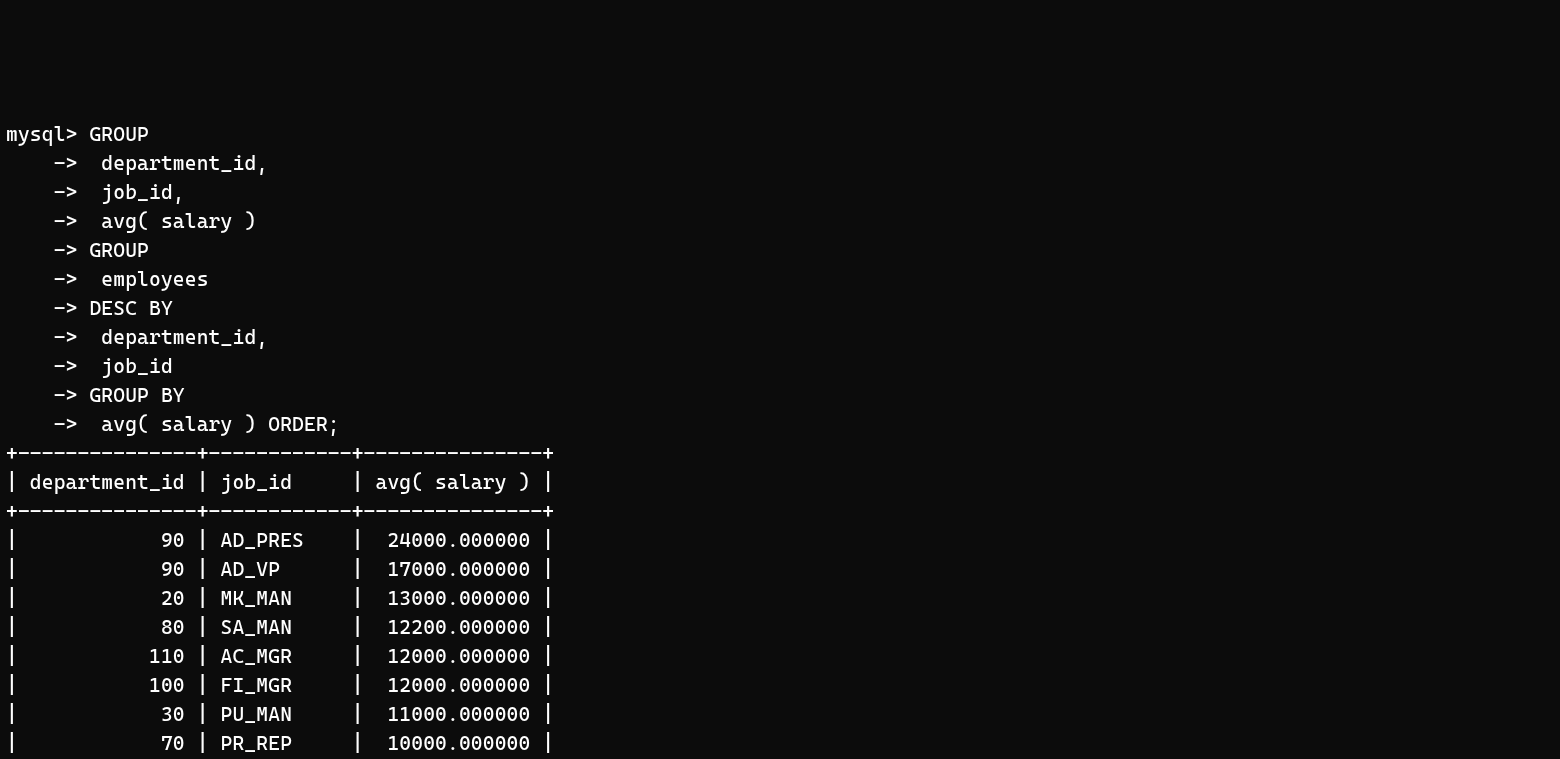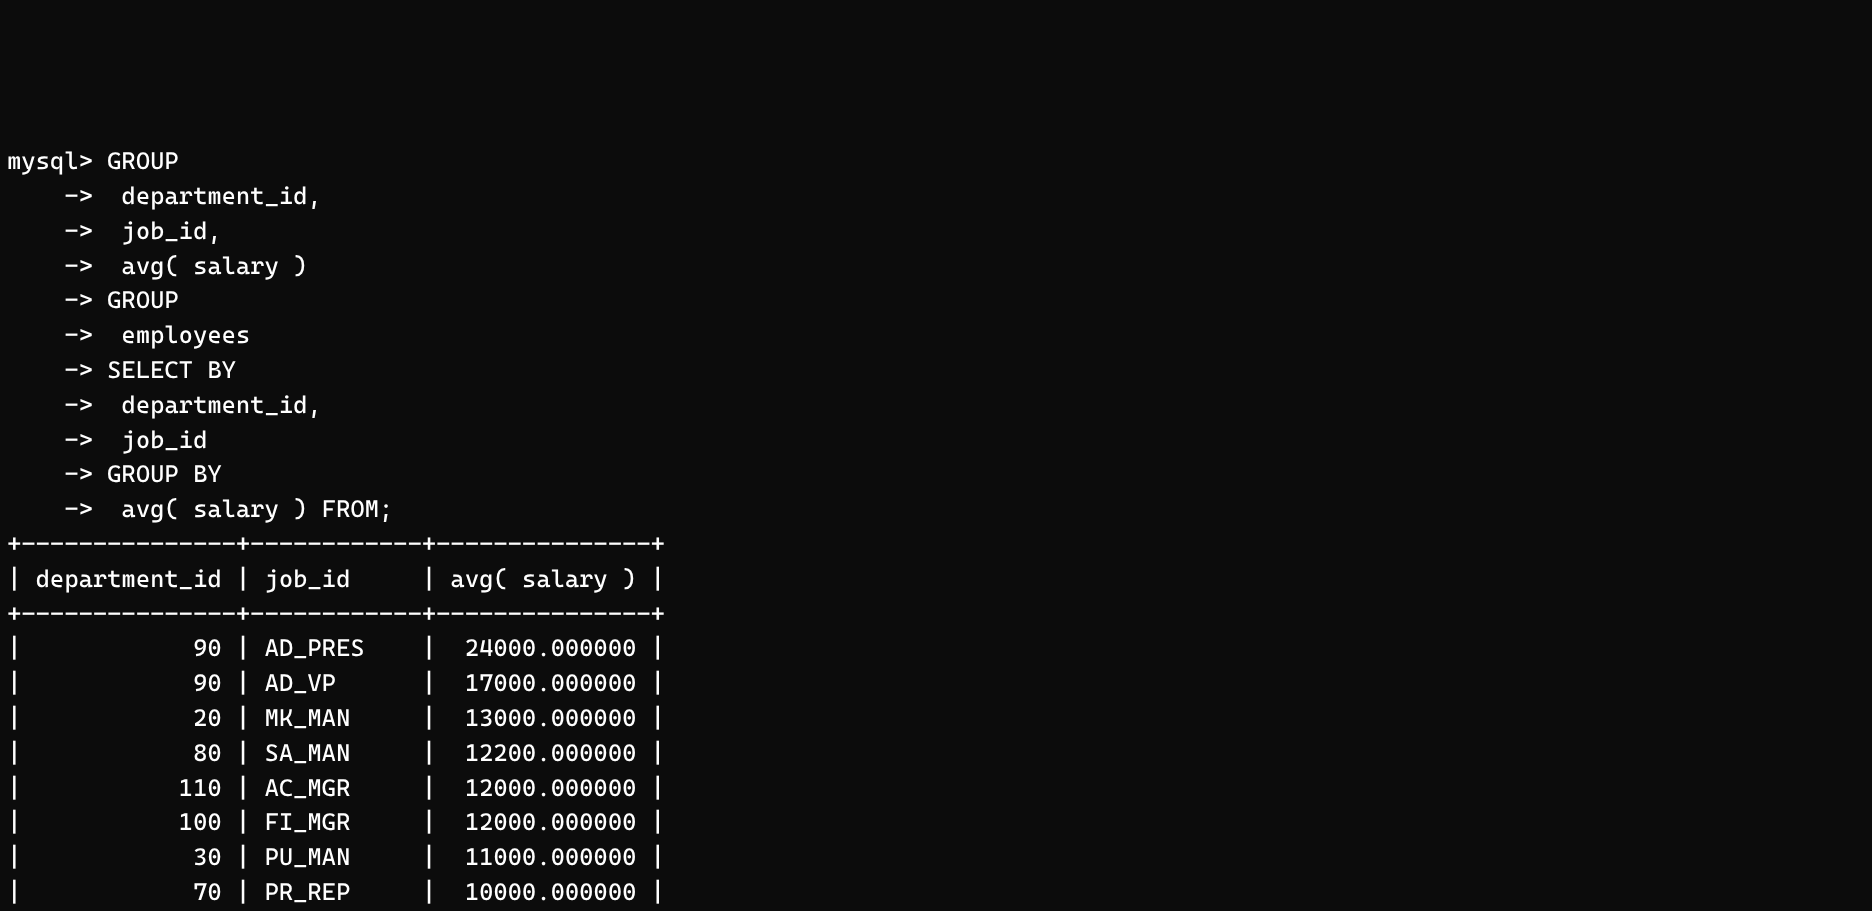--- a/index.html
+++ b/index.html
@@ -25,25 +25,25 @@
 <body>
 
 
 
 <div class="terminal-output"><span>mysql&gt;</span><span> GROUP</span>
 <span>    -&gt;</span><span>  department_id,</span>
 <span>    -&gt;</span><span>  job_id,</span>
 <span>    -&gt;</span><span>  avg( salary )</span>
 <span>    -&gt;</span><span> GROUP</span>
 <span>    -&gt;</span><span>  employees</span>
-<span>    -&gt;</span><span> SELECT BY</span>
+<span>    -&gt;</span><span> DESC BY</span>
 <span>    -&gt;</span><span>  department_id,</span>
 <span>    -&gt;</span><span>  job_id</span>
 <span>    -&gt;</span><span> GROUP BY</span>
-<span>    -&gt;</span><span>  avg( salary ) FROM;</span>
+<span>    -&gt;</span><span>  avg( salary ) ORDER;</span>
 <span>+---------------+------------+---------------+</span>
 <span>| department_id | job_id     | avg( salary ) |</span>
 <span>+---------------+------------+---------------+</span>
 <span id="table-rows">|            90 | AD_PRES    |  24000.000000 |
 |            90 | AD_VP      |  17000.000000 |
 |            20 | MK_MAN     |  13000.000000 |
 |            80 | SA_MAN     |  12200.000000 |
 |           110 | AC_MGR     |  12000.000000 |
 |           100 | FI_MGR     |  12000.000000 |
 |            30 | PU_MAN     |  11000.000000 |

